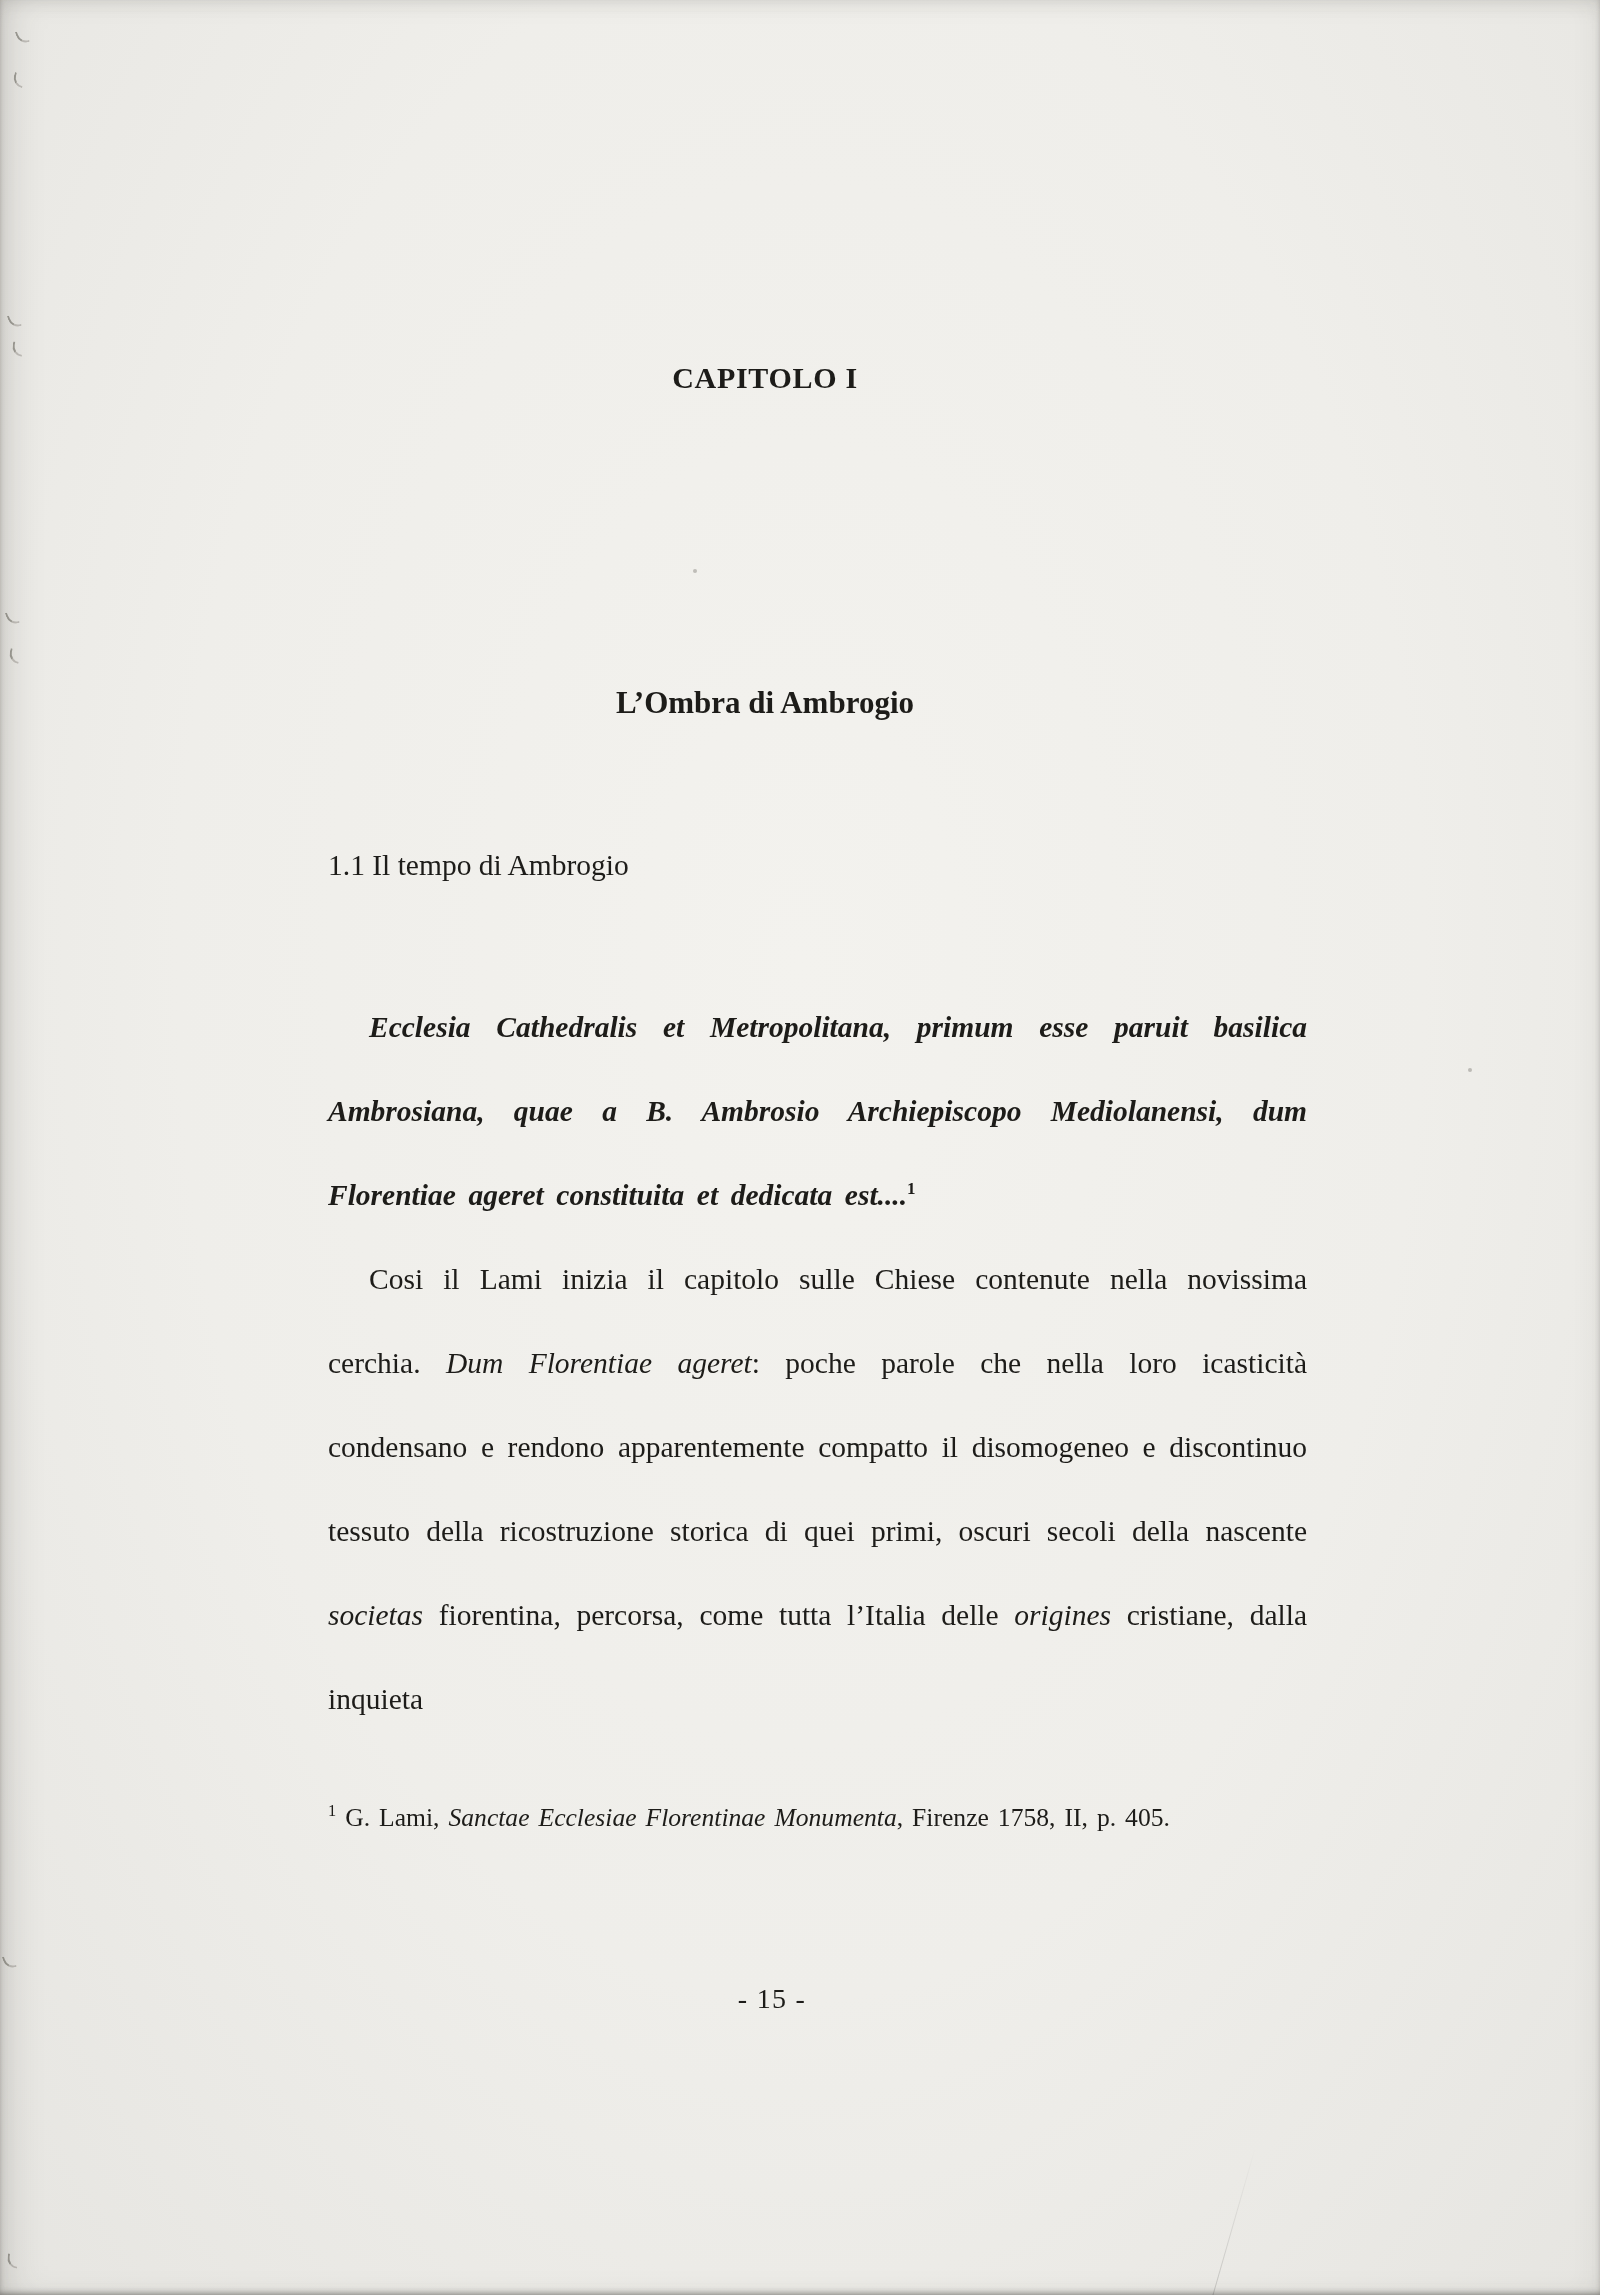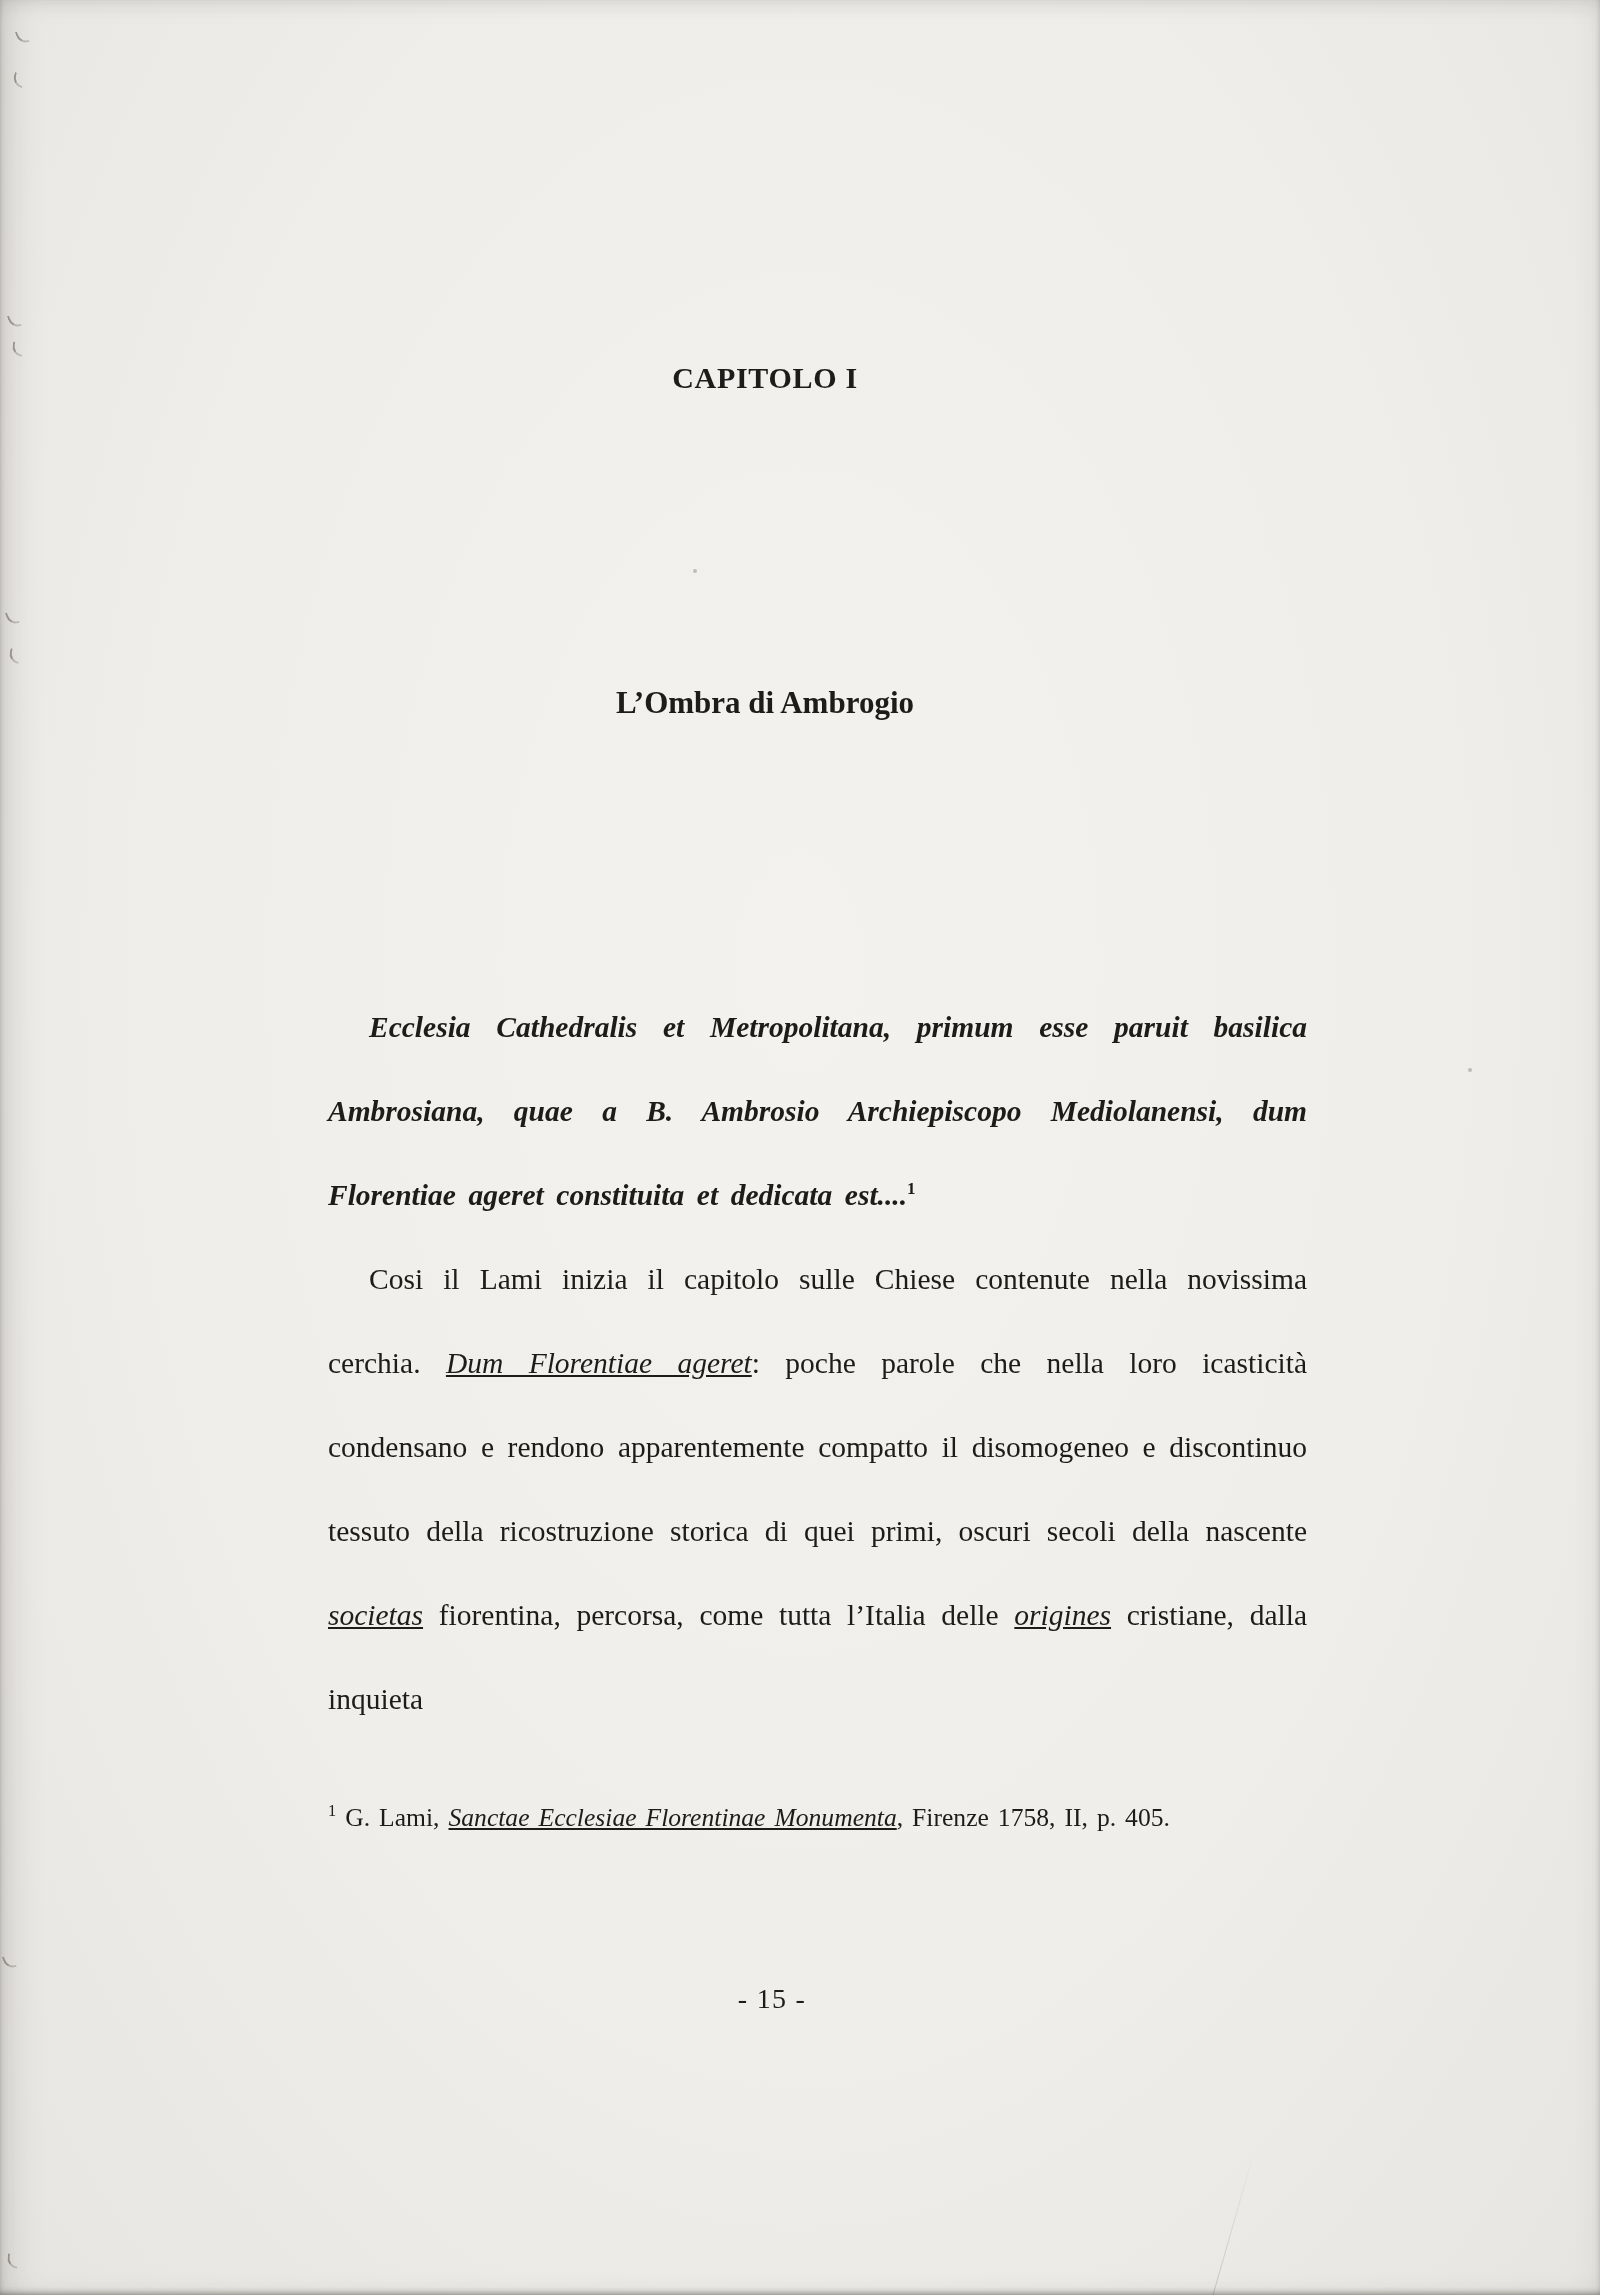--- a/index.html
+++ b/index.html
@@ -31,21 +31,21 @@
   }
   .section {
     top:848px; font-weight:normal; font-size:29.5px; line-height:1.2;
   }
   .flow {
     top:985px; font-size:29.5px; line-height:84px;
     text-align:justify; word-spacing:5.2px;
   }
   .quote { font-style:italic; text-indent:41px;font-weight:bold; }
   .bodypar { text-indent:41px; }
-  .it { font-style:italic;text-decoration:underline; }
+  .it { font-style:italic; }
   sup { line-height:0; vertical-align:super; }
   .quote sup { font-size:17px; font-style:normal; }
   .foot {
     top:1799px; font-size:25.6px; line-height:1.5; word-spacing:2.6px;
   }
   .foot sup { font-size:16.4px; }
   .pageno {
     position:absolute; top:1983px; left:0; width:1600px;
     text-align:center; padding-right:56px;
     font-size:28px; letter-spacing:1.3px;
@@ -80,20 +80,21 @@
   <div class="curl" style="left:6.6px; top:611px;"></div>
   <div class="curl" style="left:9.2px; top:649px; transform:rotate(12deg);"></div>
   <div class="curl" style="left:3.9px; top:1955px;"></div>
   <div class="curl" style="left:6.6px; top:2254px; transform:rotate(8deg);"></div>
   <div class="speck" style="left:693px; top:569px;"></div>
   <div class="speck" style="left:1468px; top:1068px;"></div>
   <div class="crease"></div>
 
   <h1 class="column chapter">CAPITOLO I</h1>
   <h2 class="column title">L’Ombra di Ambrogio</h2>
+  <h3 class="column section">1.1 Il tempo di Ambrogio</h3>
 
   <div class="column flow">
     <p class="quote"><span>Ecclesia Cathedralis et Metropolitana, primum esse paruit basilica Ambrosiana, quae a B. Ambrosio Archiepiscopo Mediolanensi, dum Florentiae ageret constituita et dedicata est....</span><sup>1</sup></p>
     <p class="bodypar"><span>Cosi il Lami inizia il capitolo sulle Chiese contenute nella novissima cerchia. </span><span class="it">Dum Florentiae ageret</span><span>: poche parole che nella loro icasticità condensano e rendono apparentemente compatto il disomogeneo e discontinuo tessuto della ricostruzione storica di quei primi, oscuri secoli della nascente </span><span class="it">societas</span><span> fiorentina, percorsa, come tutta l’Italia delle </span><span class="it">origines</span><span> cristiane, dalla inquieta</span></p>
   </div>
 
   <div class="column foot"><sup>1</sup><span> G. Lami, </span><span class="it">Sanctae Ecclesiae Florentinae Monumenta</span><span>, Firenze 1758, II, p. 405.</span></div>
 
   <div class="pageno">- 15 -</div>
 

